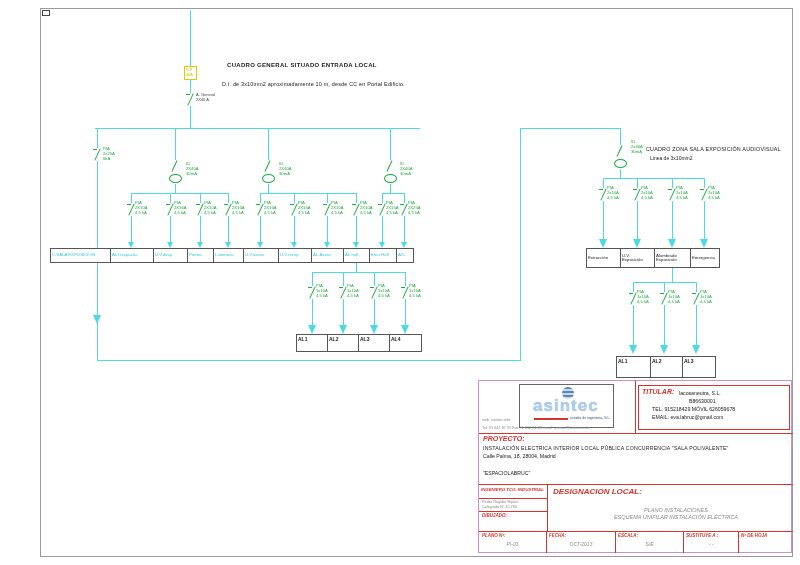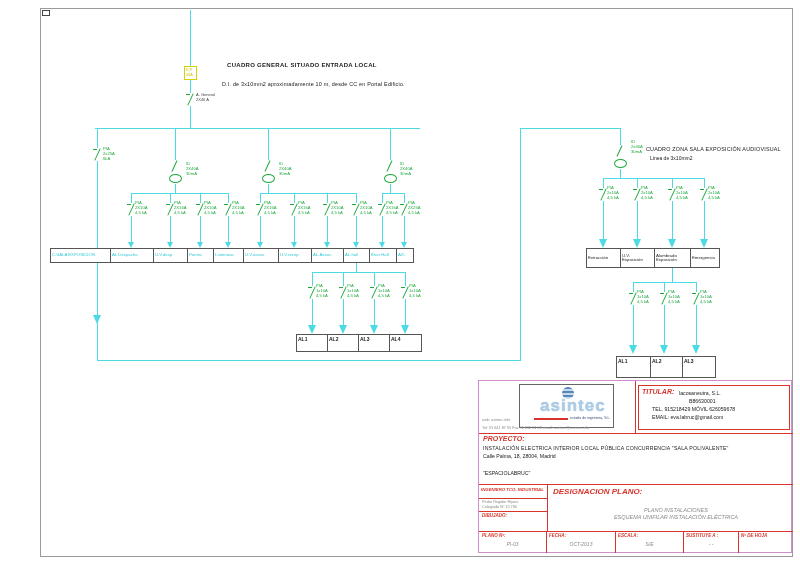--- a/index.html
+++ b/index.html
@@ -291,21 +291,21 @@
     <i class="rline" style="left:68px;top:103px;width:1px;height:47px"></i>
     <i class="rline" style="left:0;top:117px;width:68px;height:1px"></i>
     <i class="rline" style="left:0;top:130px;width:68px;height:1px"></i>
     <i class="rline" style="left:67px;top:150px;width:1px;height:22px"></i>
     <i class="rline" style="left:136px;top:150px;width:1px;height:22px"></i>
     <i class="rline" style="left:204px;top:150px;width:1px;height:22px"></i>
     <i class="rline" style="left:259px;top:150px;width:1px;height:22px"></i>
 
     <div class="logoBox" style="left:40px;top:3px;width:95px;height:44px">
       <span class="sphere" style="left:42px;top:2px"></span>
-      <div class="logoTxt" style="left:20px;top:11px">asintec</div>
+      <div class="logoTxt" style="left:13px;top:11px">asintec</div>
       <i class="tagbar" style="left:14px;top:33px;width:34px"></i>
       <div class="tagline" style="left:50px;top:31px">estudio de ingenieria, S.L.</div>
     </div>
     <div class="abs tiny gray" style="left:3px;top:37px">web: asintec.info</div>
     <div class="abs tiny gray" style="left:3px;top:45px">Tel: 91 641 87 95    Fax 91 612 84 08    email: asintec@asintec.info</div>
 
     <div class="tborder" style="left:159px;top:4px;width:152px;height:45px">
       <div class="abs red" style="left:3px;top:2px;font-size:7px">TITULAR:</div>
       <div class="abs" style="left:40px;top:4px;font-size:5.2px;color:#222">lacosaneutra,  S.L.</div>
       <div class="abs" style="left:50px;top:12px;font-size:5.2px;color:#222">B86630001</div>
@@ -316,21 +316,21 @@
     <div class="abs red" style="left:4px;top:54px;font-size:7px">PROYECTO:</div>
     <div class="abs" style="left:4px;top:64px;font-size:5.2px;color:#222;letter-spacing:.2px">INSTALACIÓN  ELECTRICA  INTERIOR  LOCAL  PÚBLICA  CONCURRENCIA  "SALA  POLIVALENTE"</div>
     <div class="abs" style="left:4px;top:72px;font-size:5.2px;color:#222">Calle  Palma,  18,  28004,  Madrid</div>
     <div class="abs" style="left:4px;top:89px;font-size:5.2px;color:#222">"ESPACIOLABRUC"</div>
 
     <div class="abs red" style="left:2px;top:106px;font-size:4.3px">INGENIERO TCO. INDUSTRIAL</div>
     <div class="abs tiny gray" style="left:3px;top:119px">Pedro Regidor Hijano</div>
     <div class="abs tiny gray" style="left:3px;top:124px">Colegiado Nº  15.780</div>
     <div class="abs red" style="left:3px;top:132px;font-size:4.5px">DIBUJADO:</div>
 
-    <div class="abs red" style="left:74px;top:106px;font-size:8px">DESIGNACION PLANO:</div>
+    <div class="abs red" style="left:74px;top:106px;font-size:8px">DESIGNACION LOCAL:</div>
     <div class="abs gray" style="left:82px;top:126px;width:230px;font-size:5.5px;font-style:italic;text-align:center">PLANO INSTALACIONES</div>
     <div class="abs gray" style="left:82px;top:133px;width:230px;font-size:5.5px;font-style:italic;text-align:center">ESQUEMA UNIFILAR INSTALACIÓN ELÉCTRICA</div>
 
     <div class="abs red" style="left:3px;top:152px;font-size:4.5px">PLANO Nº:</div>
     <div class="abs gray" style="left:0;top:160px;width:67px;font-size:5px;font-style:italic;text-align:center">PI-03</div>
     <div class="abs red" style="left:70px;top:152px;font-size:4.5px">FECHA:</div>
     <div class="abs gray" style="left:68px;top:160px;width:68px;font-size:5px;font-style:italic;text-align:center">OCT-2013</div>
     <div class="abs red" style="left:139px;top:152px;font-size:4.5px">ESCALA:</div>
     <div class="abs gray" style="left:137px;top:160px;width:67px;font-size:5px;font-style:italic;text-align:center">S/E</div>
     <div class="abs red" style="left:207px;top:152px;font-size:4.5px">SUSTITUYE A :</div>

